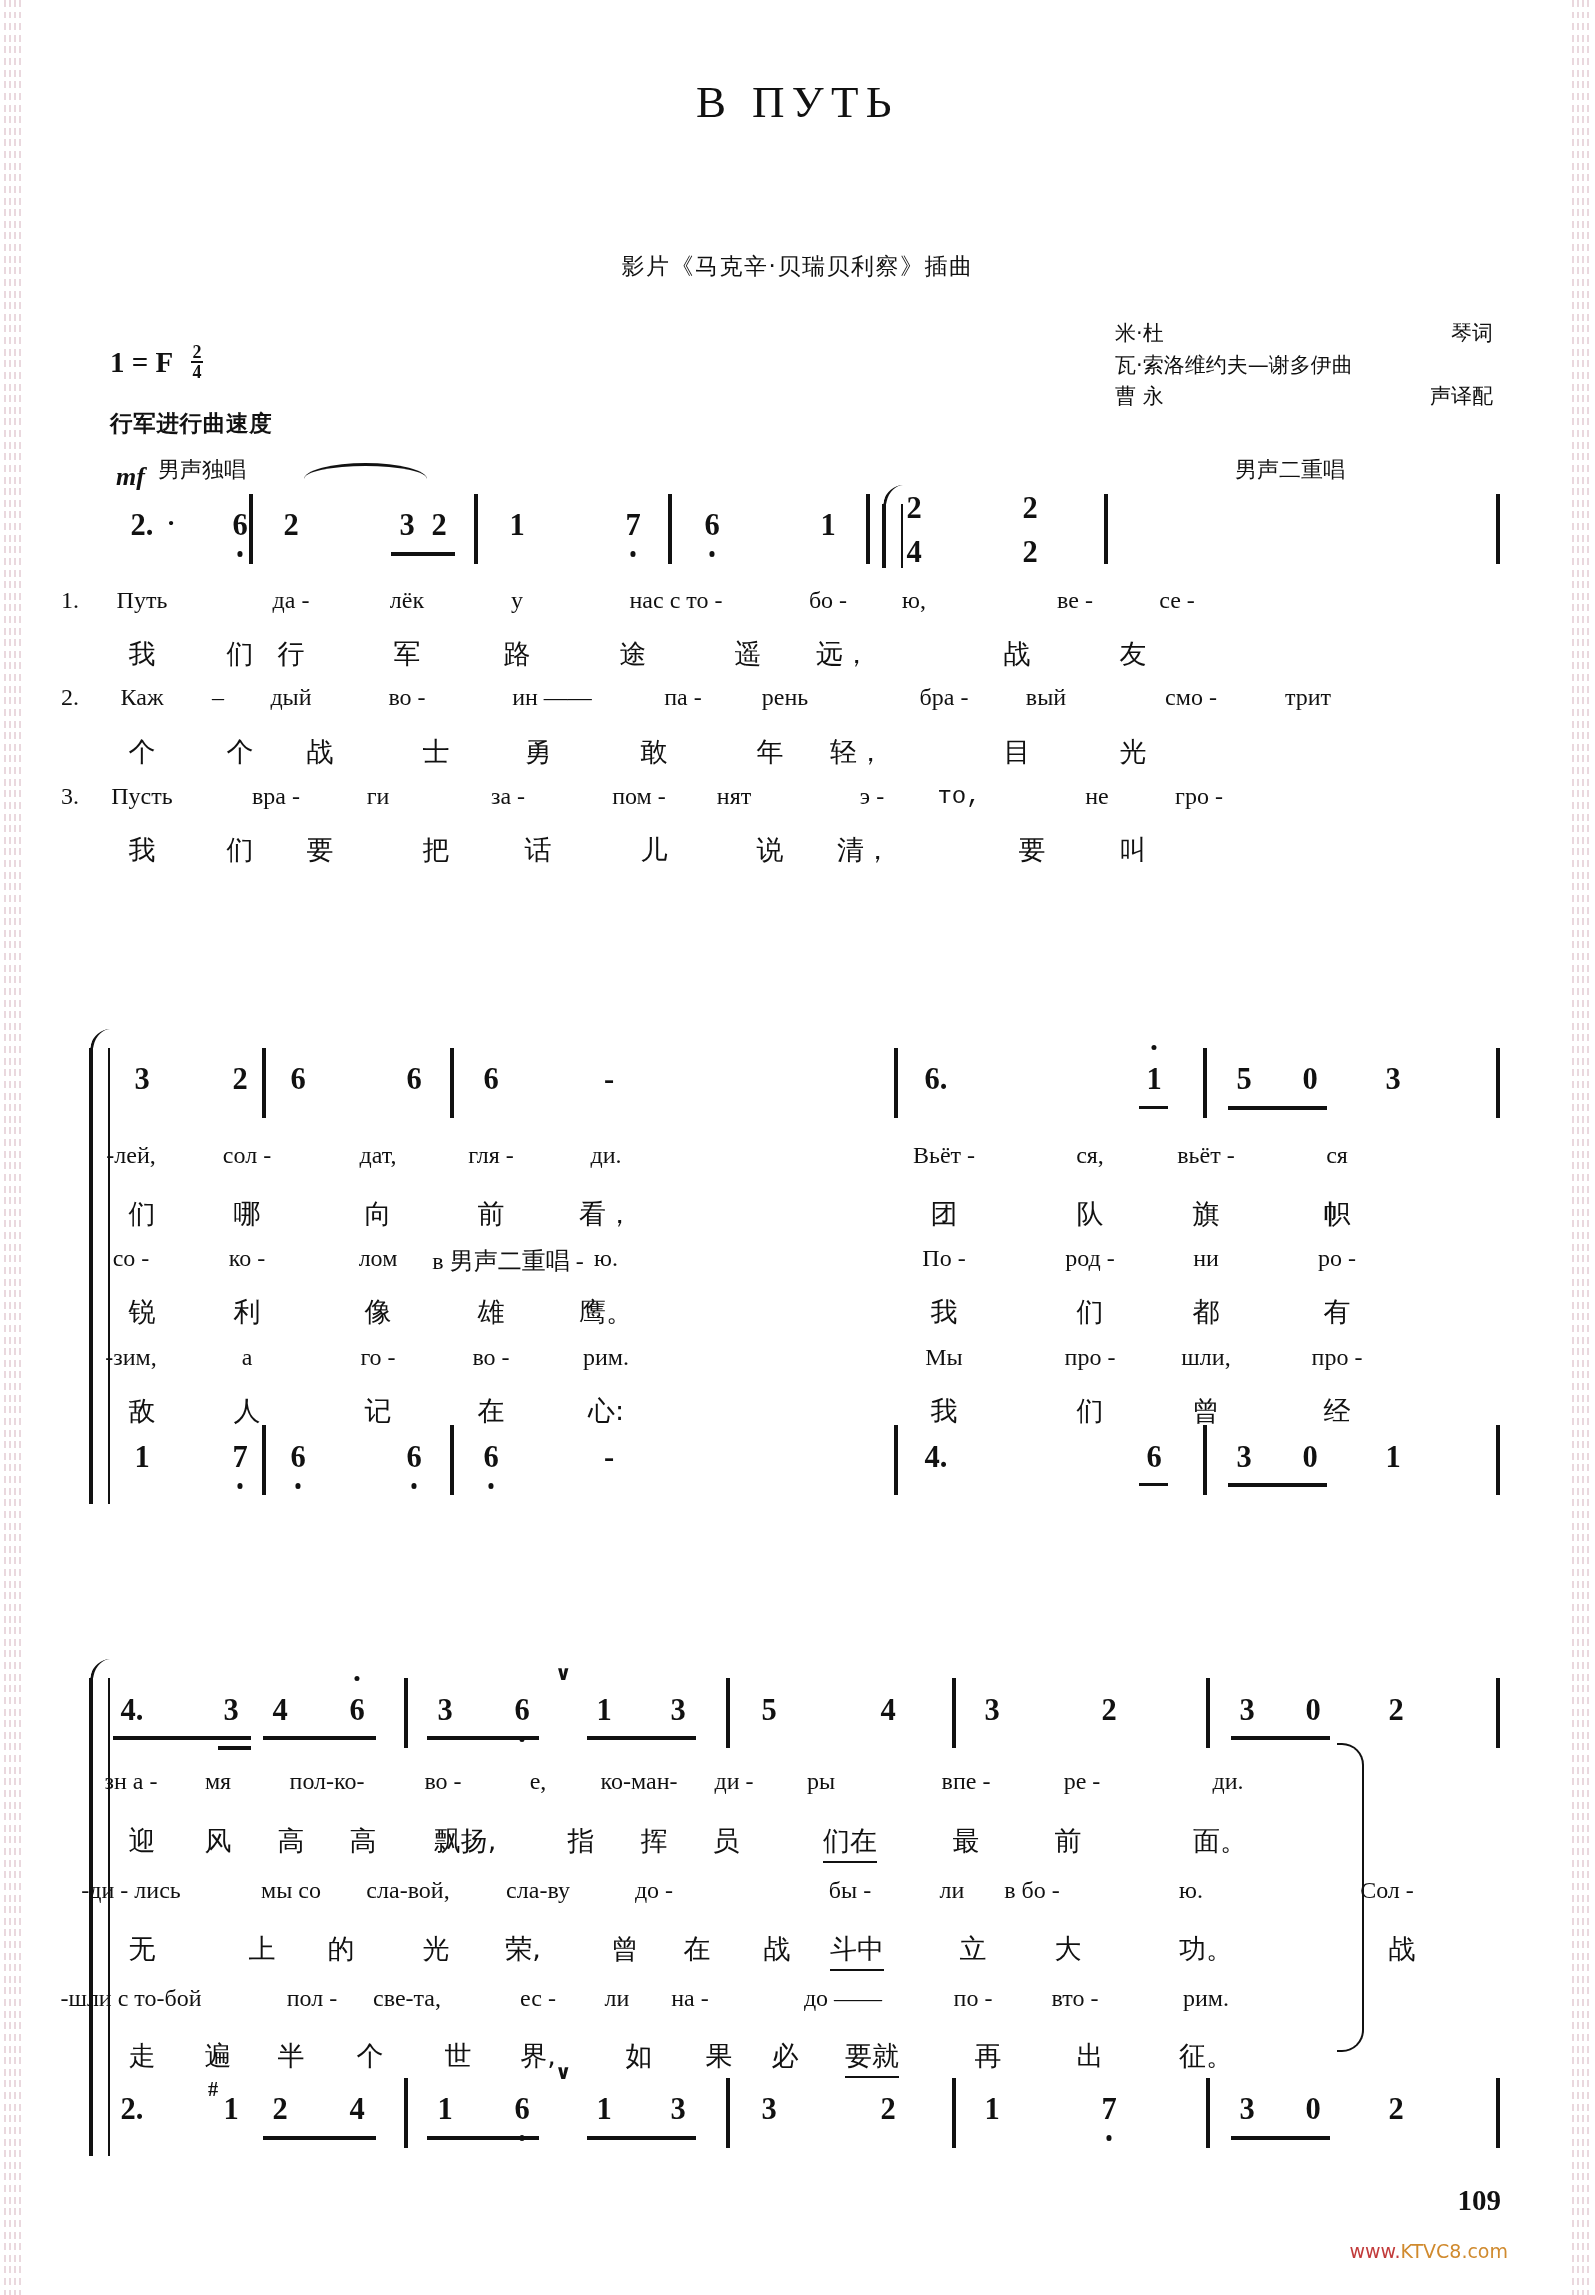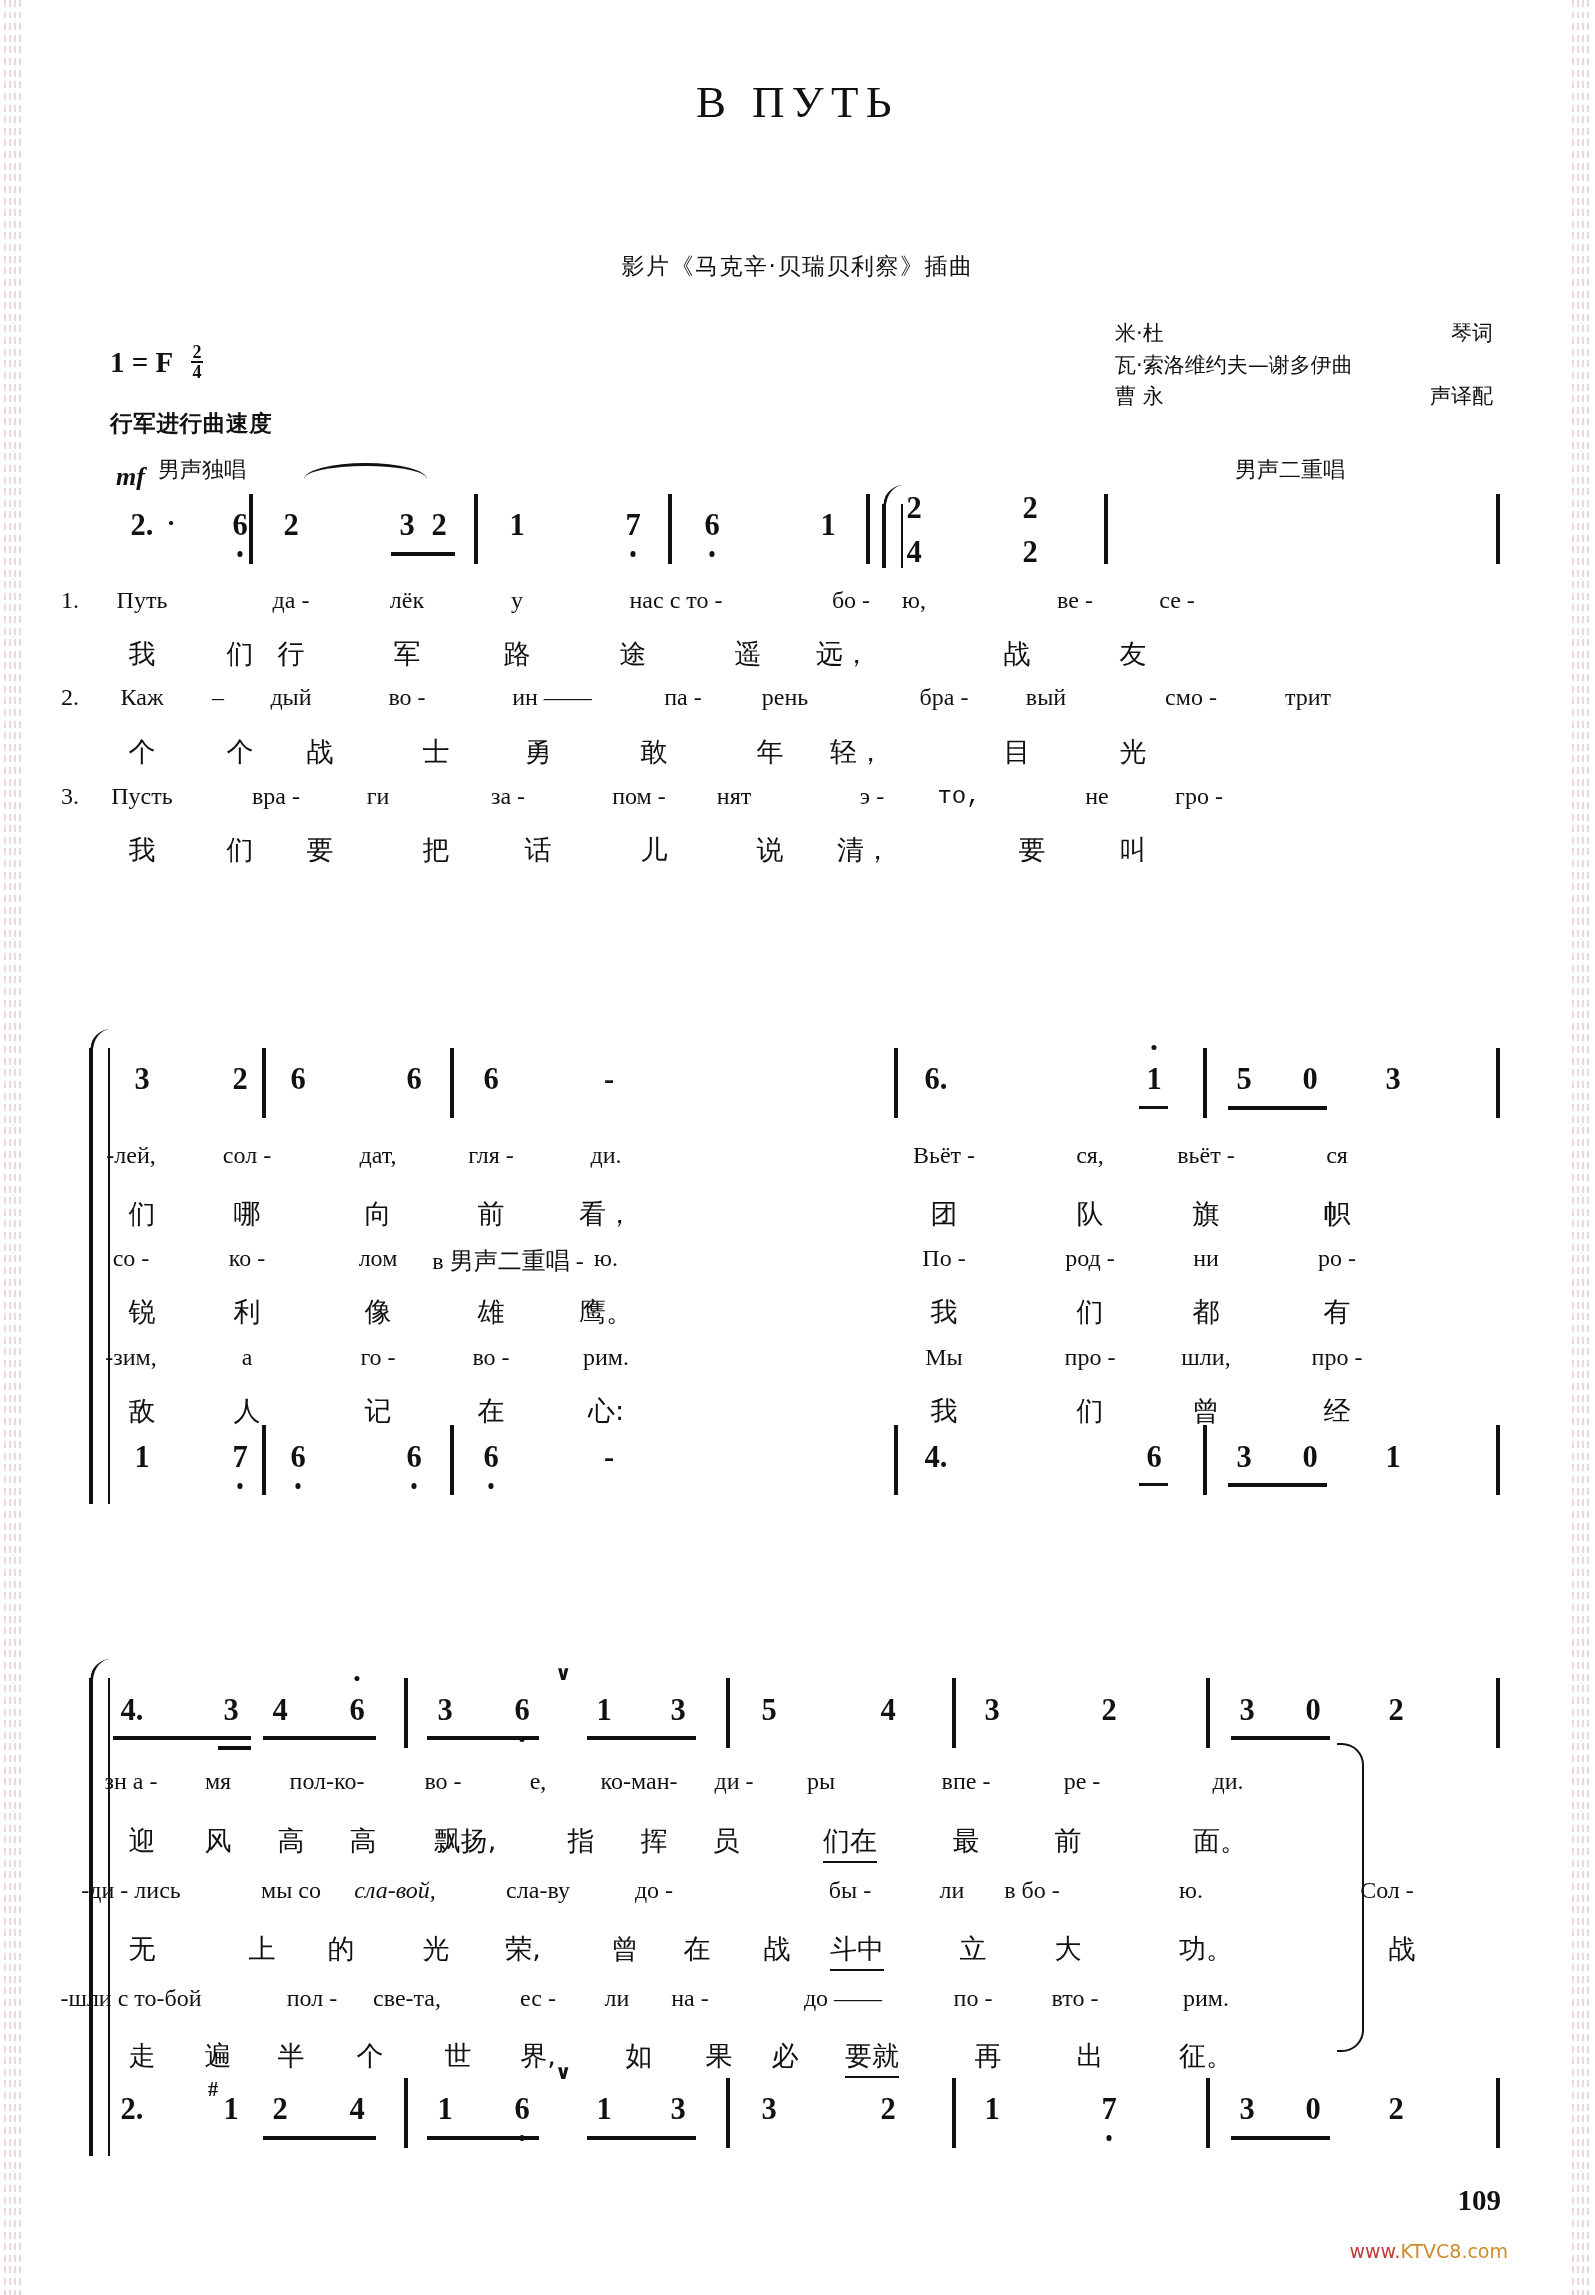--- a/index.html
+++ b/index.html
@@ -544,21 +544,21 @@
       <div class="note" style="left:1030px;top:535px;"><span style="position: relative;">2</span></div>
       <div class="bar" style="left:1104px;top:494px;height:70px;"></div>
       <div class="bar" style="left:1496px;top:494px;height:70px;"></div>
       <div class="lyr ru" style="top:587px;">
         <span style="left: 70px;">1.</span>
         <span style="left: 142px;">Путь</span>
         <span style="left: 291px;">да -</span>
         <span style="left: 407px;">лёк</span>
         <span style="left: 517px;">у</span>
         <span style="left: 676px;">нас с то -</span>
-        <span style="left: 828px; margin-left: 23px;">бо -</span>
+        <span style="left: 828px;">бо -</span>
         <span style="left: 914px;">ю,</span>
         <span style="left: 1075px;">ве -</span>
         <span style="left: 1177px;">се -</span>
       </div>
       <div class="lyr cn" style="top:636px;">
         <span style="left: 142px;">我</span>
         <span style="left: 240px;">们</span>
         <span style="left: 291px;">行</span>
         <span style="left: 407px;">军</span>
         <span style="left: 517px;">路</span>
@@ -779,21 +779,21 @@
         <span style="left: 654px;">挥</span>
         <span style="left: 726px;">员</span>
         <span class="ul" style="left: 850px;">们在</span>
         <span style="left: 966px;">最</span>
         <span style="left: 1068px;">前</span>
         <span style="left: 1220px;">面。</span>
       </div>
       <div class="lyr ru" style="top:1877px;">
         <span style="left: 131px;">-ди - лись</span>
         <span style="left: 291px;">мы со</span>
-        <span style="left: 395px; font-style: italic;">сла-вой,</span>
+        <span style="left: 408px;">сла-вой,</span>
         <span style="left: 538px;">сла-ву</span>
         <span style="left: 654px;">до -</span>
         <span style="left: 850px;">бы -</span>
         <span style="left: 952px;">ли</span>
         <span style="left: 1032px;">в бо -</span>
         <span style="left: 1191px;">ю.</span>
         <span style="left: 1387px;">Сол -</span>
       </div>
       <div class="lyr cn" style="top:1931px;">
         <span style="left: 142px;">无</span>

